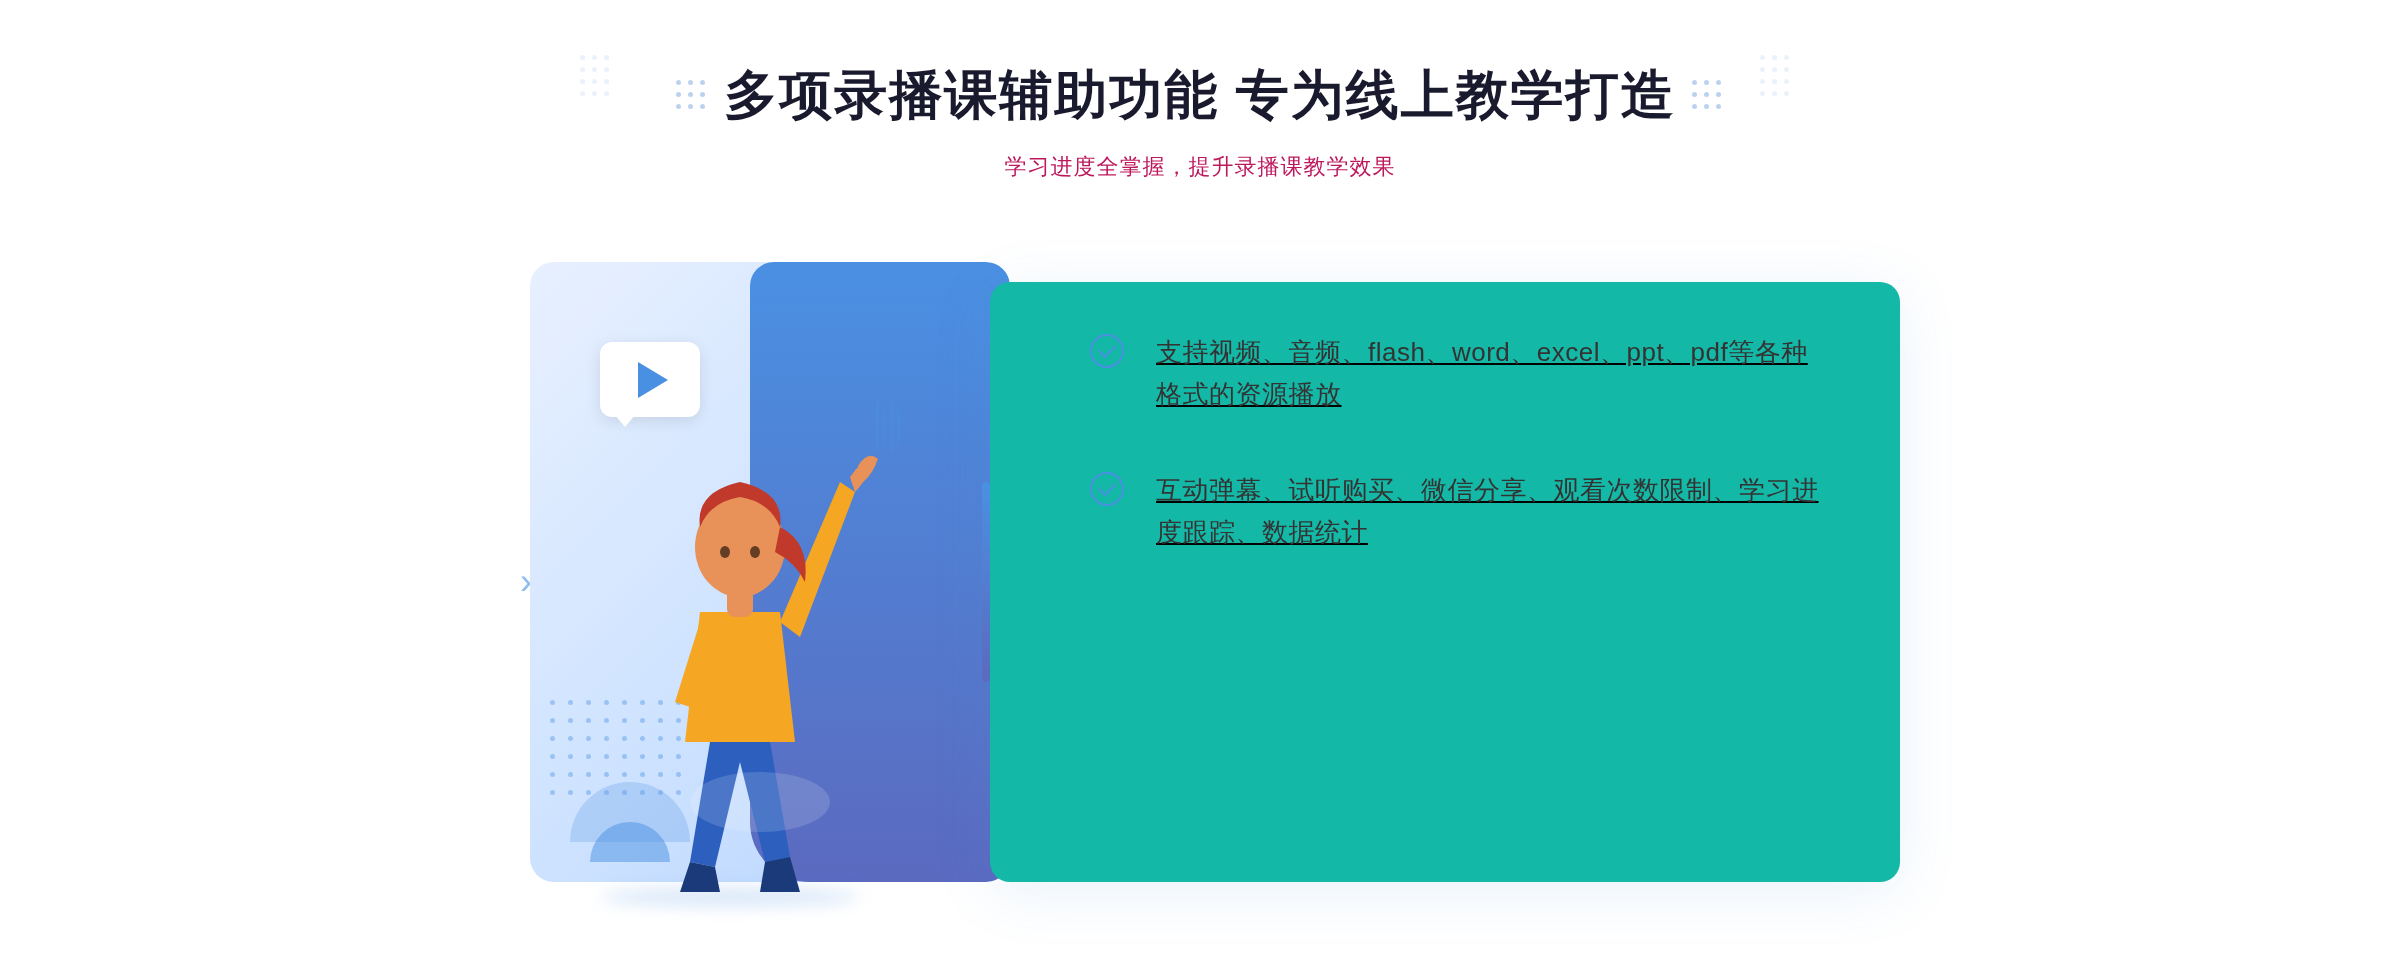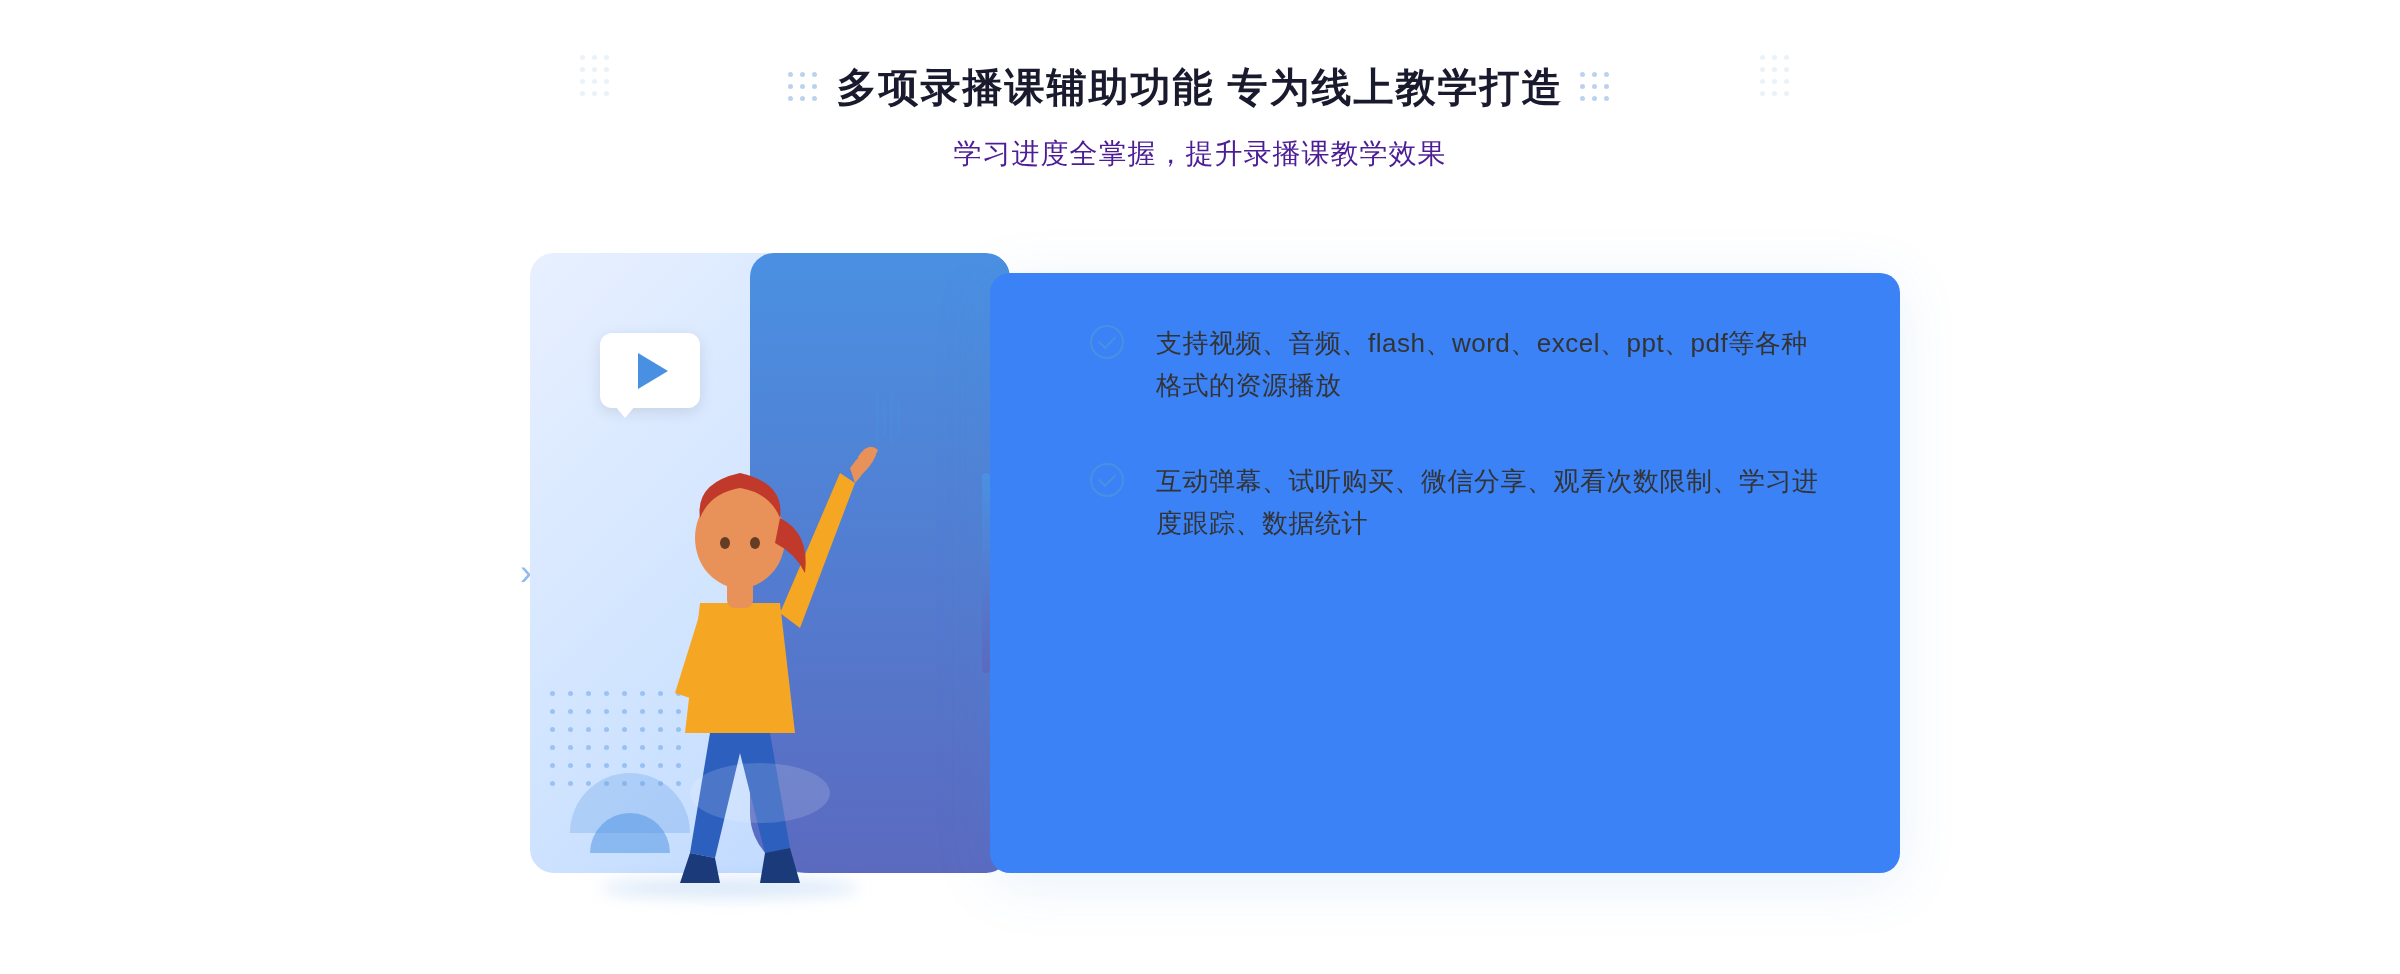--- a/index.html
+++ b/index.html
@@ -49,21 +49,21 @@
     }
 
     
     .header-section {
       text-align: center;
       margin-bottom: 60px;
       position: relative;
     }
 
     .main-title {
-      font-size: 40px;
+      font-size: 53px;
       font-weight: 600;
       color: #1a1a2e;
       letter-spacing: 2px;
       margin-bottom: 20px;
       position: relative;
       display: inline-flex;
       align-items: center;
       gap: 16px;
     }
 
@@ -76,22 +76,22 @@
     }
 
     .grid-dots span {
       width: 5px;
       height: 5px;
       border-radius: 50%;
       background: #5a8fd6;
     }
 
     .subtitle {
-      font-size: 28px;
-      color: #4c1d95;
+      font-size: 22px;
+      color: #be185d;
       letter-spacing: 1px;
       font-weight: 400;
     }
 
     
     .content-area {
       display: flex;
       align-items: center;
       width: 1400px;
       gap: 0;
@@ -245,27 +245,28 @@
       bottom: 0;
       left: 130px;
       width: 280px;
       height: 560px;
       z-index: 10;
     }
 
     
     .features-section {
       flex: 1;
-      background: #3b82f6;
+      background: #14b8a6;
       border-radius: 20px;
       padding: 50px 80px 50px 100px;
       box-shadow: 0 10px 60px rgba(74, 144, 226, 0.12);
       margin-left: -40px;
       z-index: 5;
       min-height: 600px;
+      text-decoration: underline;
     }
 
     .feature-item {
       display: flex;
       align-items: flex-start;
       margin-bottom: 55px;
       gap: 30px;
     }
 
     .feature-item:last-child {

